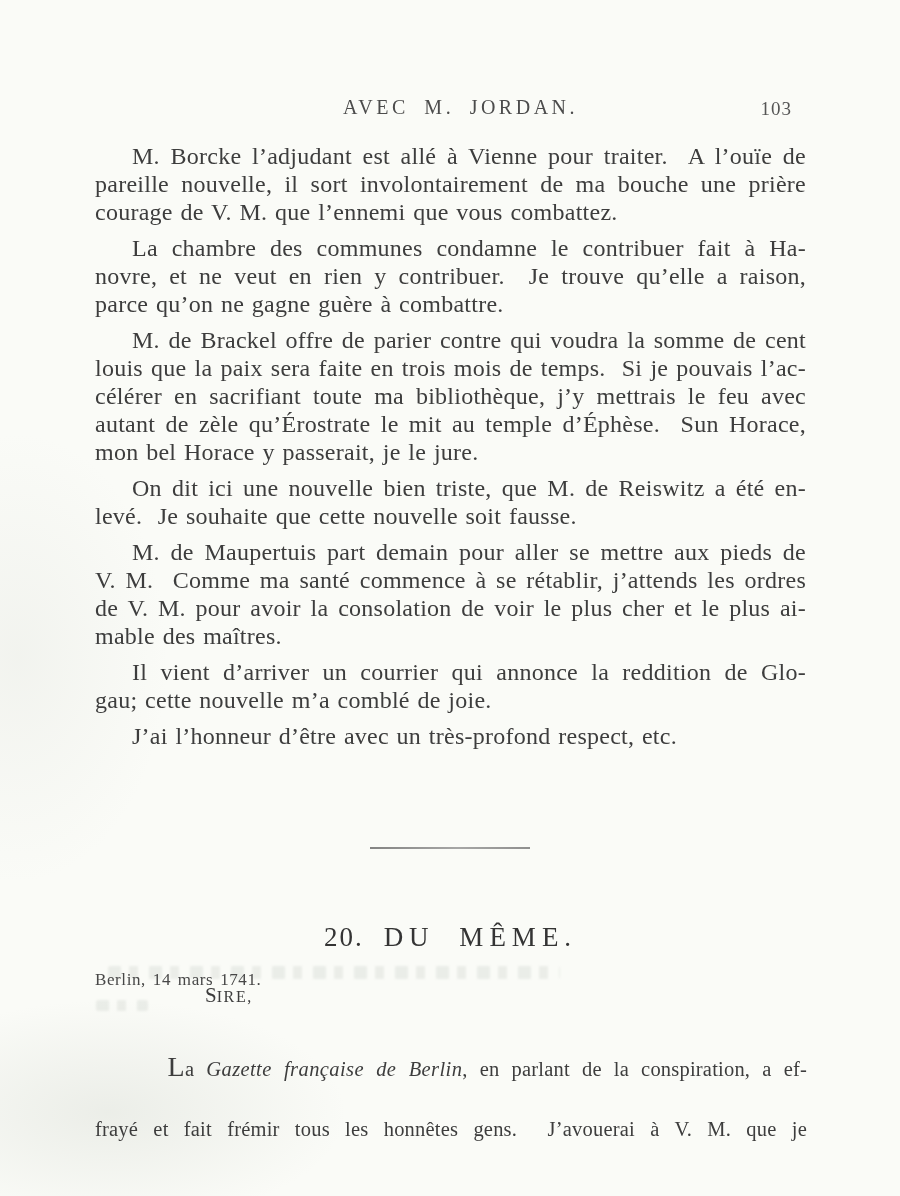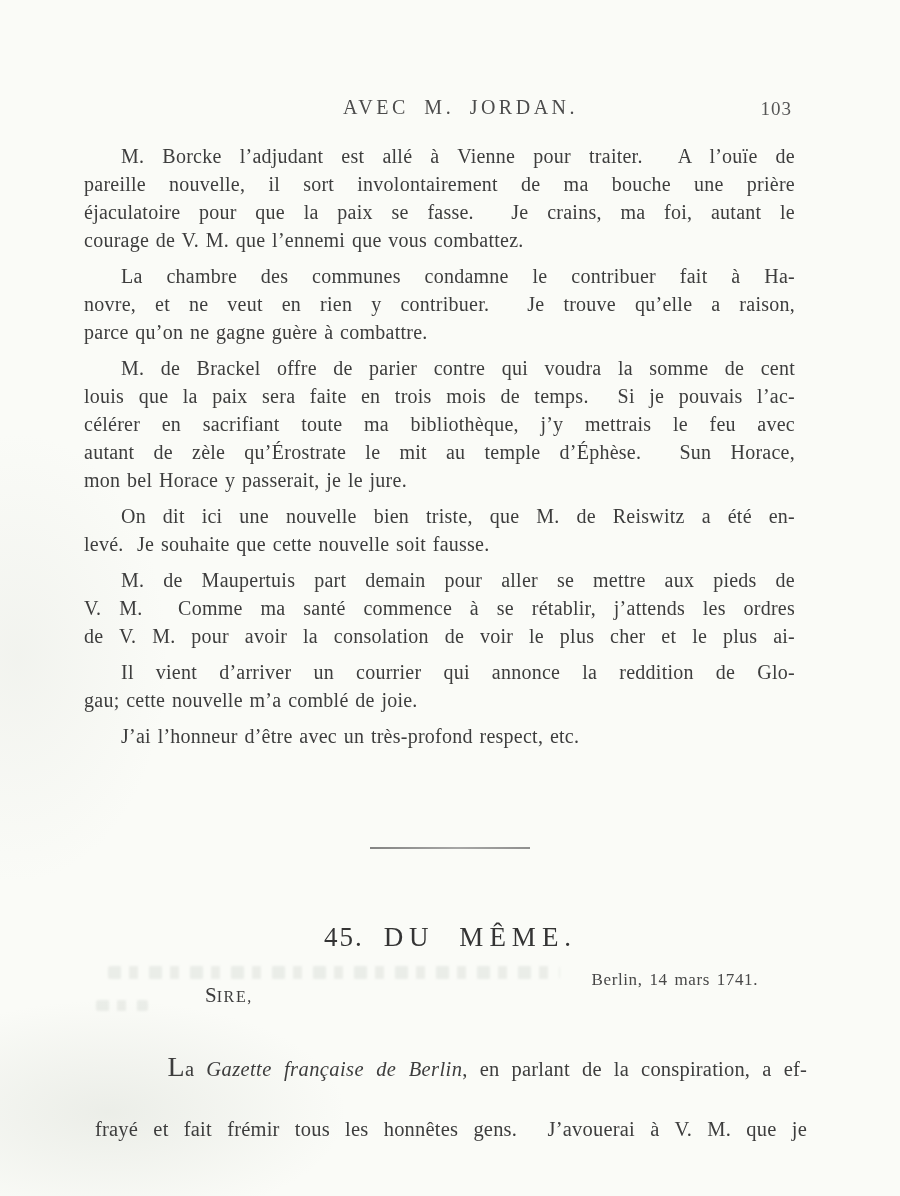--- a/index.html
+++ b/index.html
@@ -16,21 +16,21 @@
     overflow:hidden;
   }
   
   .running-header{position:absolute;top:96px;left:95px;width:711px;height:30px;text-decoration:underline;}
   .header-title{
     position:absolute;left:calc(50% + 10px);transform:translateX(-50%);
     font-size:20px;letter-spacing:3.5px;word-spacing:7px;color:#4c4c4c;white-space:nowrap;
   }
   .page-number{position:absolute;right:14px;top:2px;font-size:19px;color:#555;letter-spacing:1px;}
   
-  .letter-body{position:absolute;top:142px;left:84px;width:711px;font-size:20px;line-height:28px;}
+  .letter-body{position:absolute;top:142px;left:95px;width:711px;font-size:24px;line-height:28px;}
   .para + .para{margin-top:8px;}
   .line{
     text-align:justify;text-align-last:justify;
     white-space:pre-wrap;
     letter-spacing:.25px;word-spacing:1.5px;
   }
   .line.end{text-align-last:left;}
   .line.indent{text-indent:37px;}
   
   .section-divider{
@@ -40,21 +40,21 @@
   
   .letter-heading{
     position:absolute;top:922px;left:95px;width:711px;
     text-align:center;font-size:27px;color:#343434;white-space:nowrap;
   }
   .letter-number{letter-spacing:2px;}
   .letter-title{margin-left:20px;letter-spacing:6px;word-spacing:12px;text-align:center;}
   
   .dateline{
     position:absolute;top:970px;left:95px;width:663px;
-    text-align:right;font-size:17px;color:#474747;letter-spacing:.6px;word-spacing:2px;
+    text-align:left;font-size:17px;color:#474747;letter-spacing:.6px;word-spacing:2px;
   }
   
   .salutation{position:absolute;top:983px;left:205px;color:#3c3c3c;}
   .salutation .cap{font-size:21px;}
   .salutation .rest{font-size:16px;text-transform:uppercase;letter-spacing:1.6px;}
   
   .opening{position:absolute;top:1024px;left:95px;width:712px;font-size:20.5px;line-height:30px;}
   .opening .line{letter-spacing:.2px;}
   .drop-initial{font-size:28px;line-height:0;}
   .it{font-style:italic;letter-spacing:.4px;}
@@ -73,21 +73,20 @@
 
   <div class="running-header">
     <div class="header-title">AVEC M. JORDAN.</div>
     <div class="page-number">103</div>
   </div>
 
   <div class="letter-body">
     <div class="para">
       <div class="line indent">M. Borcke l’adjudant est allé à Vienne pour traiter.  A l’ouïe de</div>
       <div class="line">pareille nouvelle, il sort involontairement de ma bouche une prière</div>
-      <div class="line">éjaculatoire pour que la paix se fasse.  Je crains, ma foi, autant le</div>
       <div class="line end">courage de V. M. que l’ennemi que vous combattez.</div>
     </div>
     <div class="para">
       <div class="line indent">La chambre des communes condamne le contribuer fait à Ha-</div>
       <div class="line">novre, et ne veut en rien y contribuer.  Je trouve qu’elle a raison,</div>
       <div class="line end">parce qu’on ne gagne guère à combattre.</div>
     </div>
     <div class="para">
       <div class="line indent">M. de Brackel offre de parier contre qui voudra la somme de cent</div>
       <div class="line">louis que la paix sera faite en trois mois de temps.  Si je pouvais l’ac-</div>
@@ -96,34 +95,35 @@
       <div class="line end">mon bel Horace y passerait, je le jure.</div>
     </div>
     <div class="para">
       <div class="line indent">On dit ici une nouvelle bien triste, que M. de Reiswitz a été en-</div>
       <div class="line end">levé.  Je souhaite que cette nouvelle soit fausse.</div>
     </div>
     <div class="para">
       <div class="line indent">M. de Maupertuis part demain pour aller se mettre aux pieds de</div>
       <div class="line">V. M.  Comme ma santé commence à se rétablir, j’attends les ordres</div>
       <div class="line">de V. M. pour avoir la consolation de voir le plus cher et le plus ai-</div>
+      <div class="line end">mable des maîtres.</div>
     </div>
     <div class="para">
       <div class="line indent">Il vient d’arriver un courrier qui annonce la reddition de Glo-</div>
       <div class="line end">gau; cette nouvelle m’a comblé de joie.</div>
     </div>
     <div class="para">
       <div class="line indent end">J’ai l’honneur d’être avec un très-profond respect, etc.</div>
     </div>
   </div>
 
   <hr class="section-divider">
 
   <div class="letter-heading">
-    <span class="letter-number">45.</span><span class="letter-title">DU MÊME.</span>
+    <span class="letter-number">20.</span><span class="letter-title">DU MÊME.</span>
   </div>
 
   <div class="ghost ghost-1"></div>
   <div class="ghost ghost-2"></div>
 
   <div class="dateline">Berlin, 14 mars 1741.</div>
 
   <div class="salutation">
     <span class="cap">S</span><span class="rest">ire,</span>
   </div>

